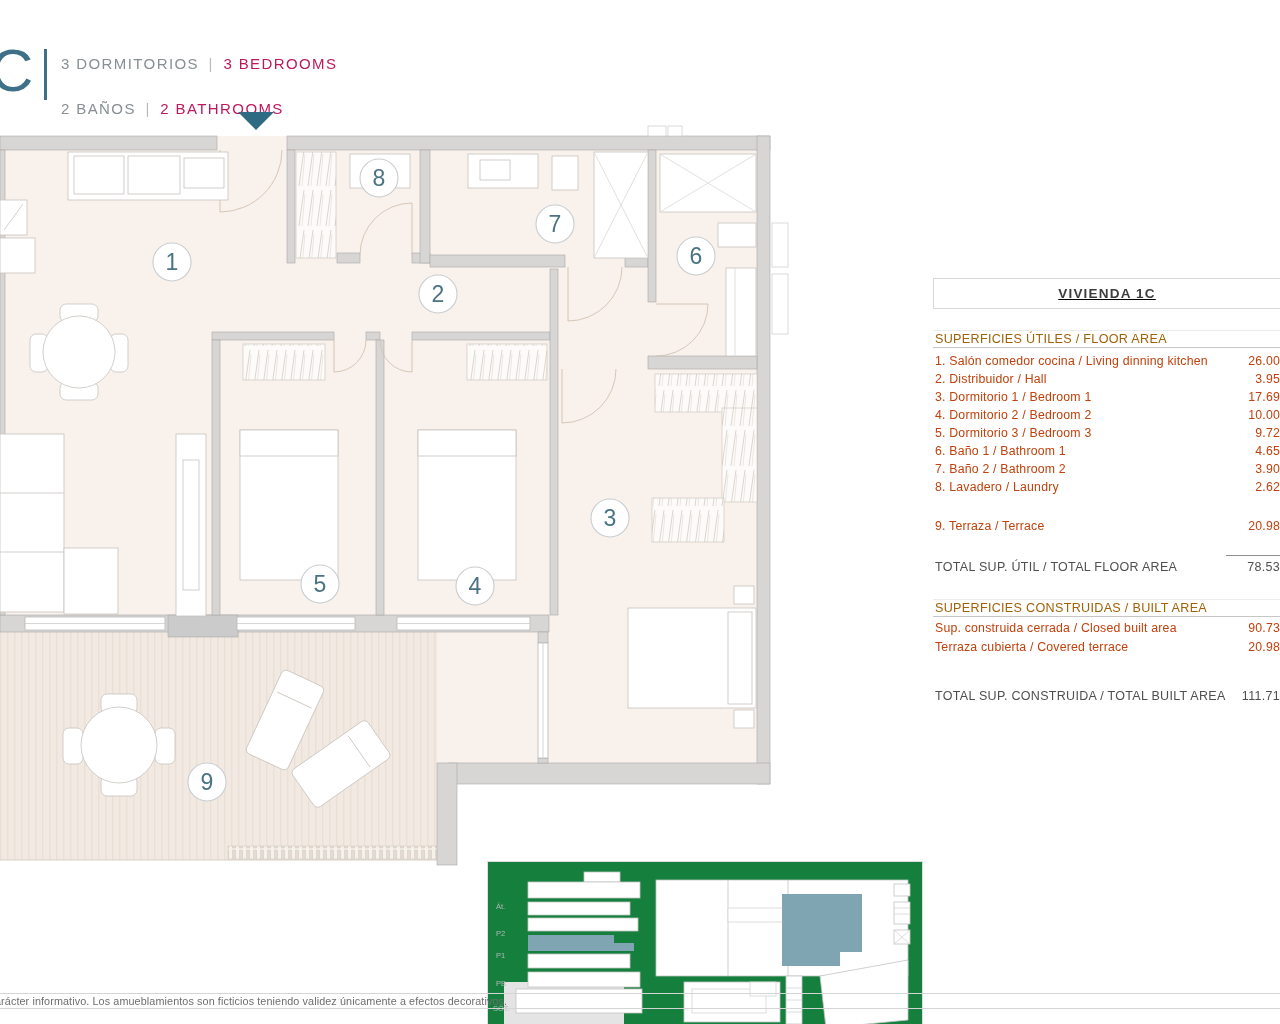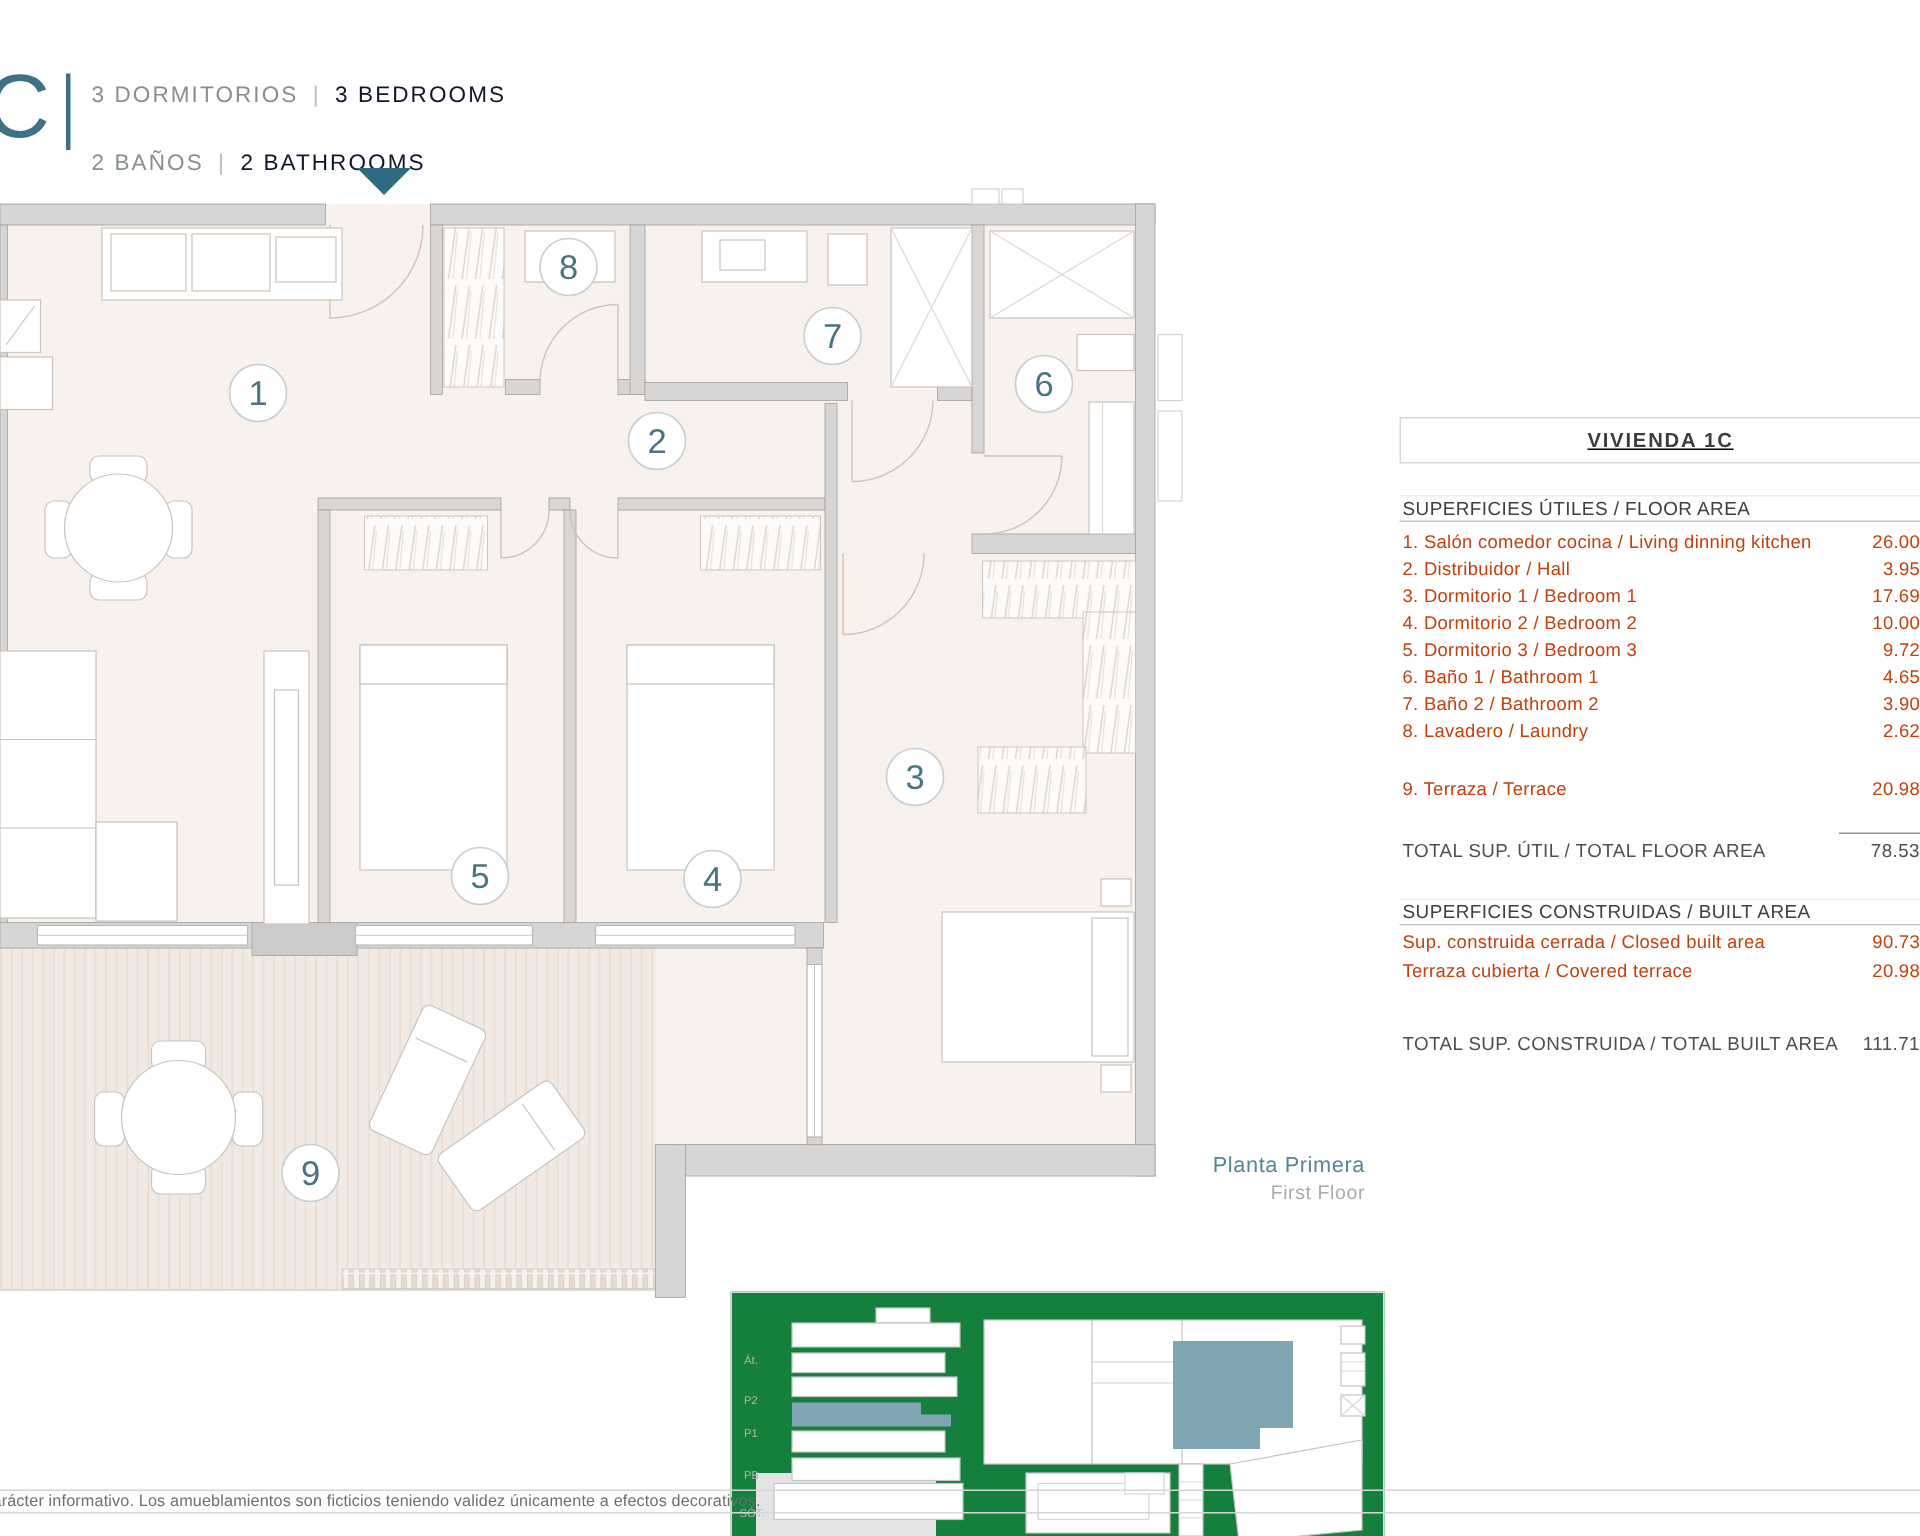--- a/index.html
+++ b/index.html
@@ -5,21 +5,21 @@
   html,body{margin:0;padding:0;background:#ffffff;}
   #page{position:relative;width:1280px;height:1024px;background:#fff;overflow:hidden;
         font-family:"Liberation Sans","DejaVu Sans",sans-serif;}
 
   
   .logo-letter{position:absolute;left:-10px;top:36px;font-size:60px;font-weight:400;
                color:#3e7188;letter-spacing:0;}
   .logo-divider{position:absolute;left:44px;top:49px;width:2.5px;height:51px;background:#3e7188;}
   .hdr-line{position:absolute;left:61px;font-size:15px;letter-spacing:1.4px;white-space:nowrap;}
   .hdr-line .p{color:#878f93;}
-  .hdr-line .s{color:#0f172a;}
+  .hdr-line .s{color:#be185d;}
   .hdr-line .sep{color:#b7bbbd;padding:0 4px;}
   #hdr1{top:55px;} #hdr2{top:76px;margin-top:24px;}
 
   
   #plan-svg{position:absolute;left:0;top:108px;}
 
   
   .floor-label{position:absolute;left:610px;top:769px;width:300px;text-align:right;}
   .floor-label .fl1{font-size:14.5px;color:#55869a;letter-spacing:.4px;}
   .floor-label .fl2{font-size:13px;color:#a6abae;letter-spacing:.4px;margin-top:2px;}
@@ -28,21 +28,21 @@
   .site-inset{position:absolute;left:487px;top:861px;width:434px;height:171px;
               border:1px solid #dedede;background:#15803d;}
 
   
   .area-table{position:absolute;left:933px;top:278px;width:347px;}
   .vt-box{position:absolute;left:0;top:0;width:346px;height:29px;border:1px solid #d8d8d8;
           display:flex;align-items:center;justify-content:center;text-decoration:underline;}
   .vt-title{font-size:13.5px;font-weight:bold;color:#3d3d3d;letter-spacing:1.2px;}
   .sect-rule-a{position:absolute;left:0;right:0;height:0;border-top:1px solid #ececec;}
   .sect-rule-b{position:absolute;left:0;right:0;height:0;border-top:1px solid #c6c6c6;}
-  .sect-hdr{position:absolute;left:2px;right:0;font-size:12.6px;color:#404040;letter-spacing:.3px;}
+  .sect-hdr{position:absolute;left:2px;right:0;font-size:12.6px;color:#a16207;letter-spacing:.3px;}
   .t-row{position:absolute;left:2px;right:0;height:18px;display:flex;justify-content:space-between;
          font-size:12.3px;color:#c2410c;letter-spacing:.2px;}
   .t-row .val{text-align:right;}
   .t-total{position:absolute;left:2px;right:0;height:18px;display:flex;justify-content:space-between;
            font-size:12.5px;color:#4f4f4f;letter-spacing:.3px;}
   .short-rule{position:absolute;right:0;width:54px;height:0;border-top:1px solid #8f8f8f;}
 
   
   .footer-bar{position:absolute;left:0;top:993px;width:1280px;height:14px;
               border-top:1px solid #d5d5d5;border-bottom:1px solid #d5d5d5;
@@ -265,24 +265,20 @@
           <circle cx="379" cy="70" r="19" fill="#fff" stroke="#c9ced1" stroke-width="1.1"></circle>
         <text x="379" y="78">8</text>
         </g>
       <g>
           <circle cx="207" cy="674" r="19" fill="#fff" stroke="#c9ced1" stroke-width="1.1"></circle>
         <text x="207" y="682">9</text>
         </g>
     </g>
   </svg>
 
-  <div class="floor-label">
-    <div class="fl1">Planta Primera</div>
-    <div class="fl2">First Floor</div>
-  </div>
 
   <div class="site-inset">
     <svg width="434" height="171" viewBox="0 0 434 171">
 
       <rect x="16" y="120" width="120" height="46" fill="#e4e4e4" stroke="none"></rect>
 
       <g fill="#ffffff" stroke="#c4c4c4" stroke-width="0.8">
         <rect x="96" y="10" width="36" height="10"></rect>
         <rect x="40" y="20" width="112" height="16"></rect>
         <rect x="40" y="40" width="102" height="13"></rect>

